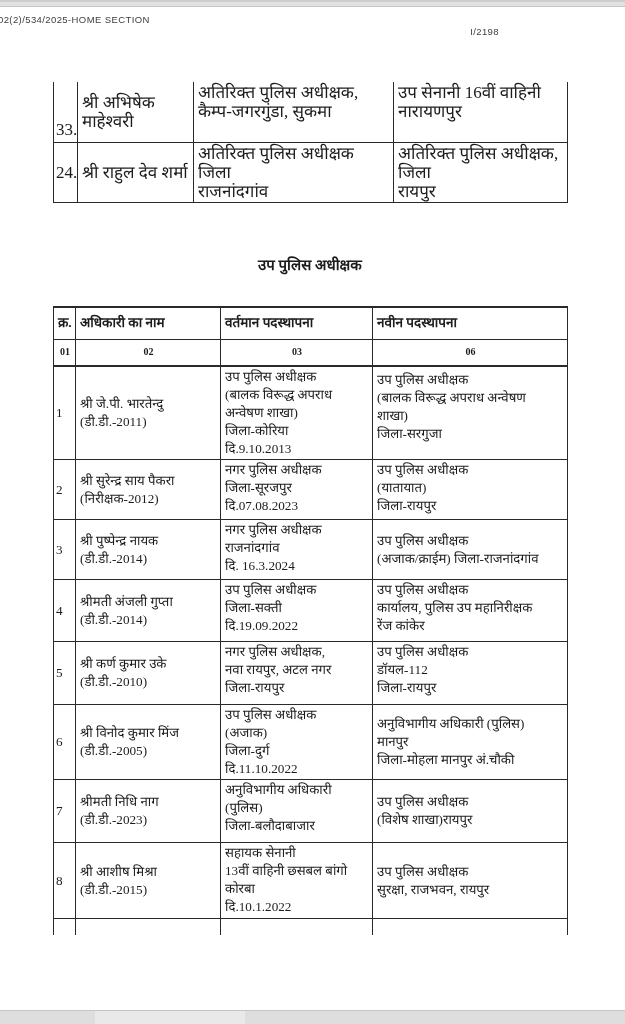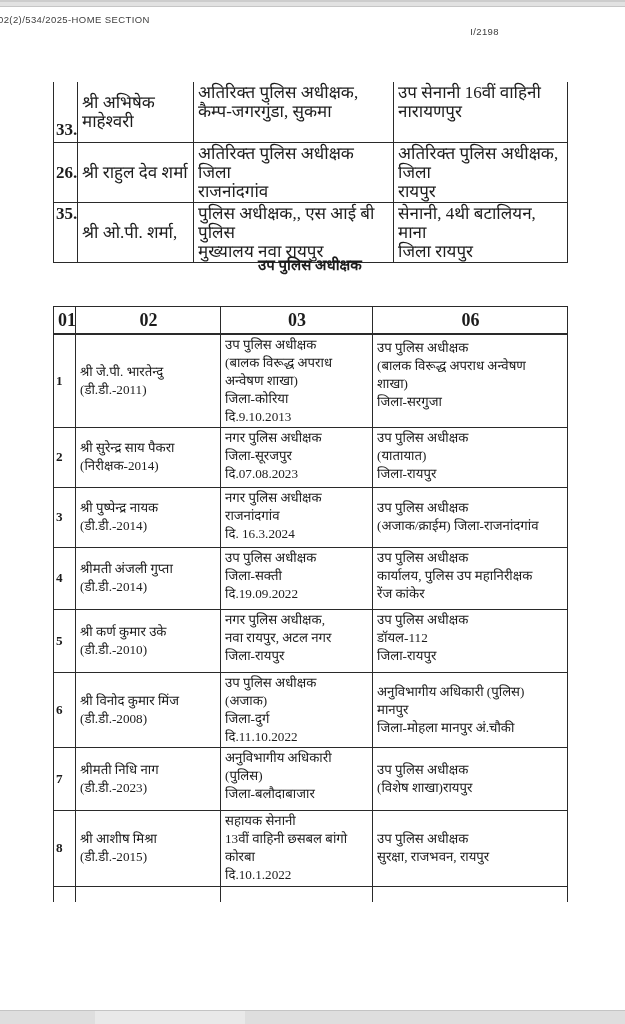--- a/index.html
+++ b/index.html
@@ -36,23 +36,23 @@
     vertical-align:top;
     white-space:pre-line;
     font-size:13.2px;line-height:18px;
     overflow:hidden;
   }
   .t1{position:absolute;left:53px;top:82px;width:514px;}
   .t1 td{font-size:17px;line-height:19px;}
   .t1 tr:first-child td{border-top:none;}
   .t2{position:absolute;left:53px;top:306px;width:514px;}
   .t2 tr.head td{border-top-width:2px;font-weight:bold;vertical-align:middle;font-size:13.5px;}
-  .t2 tr.nums td{border-bottom-width:2.5px;font-weight:bold;text-align:center;vertical-align:middle;font-size:18px;}
+  .t2 tr.nums td{border-bottom-width:2.5px;font-weight:bold;text-align:center;vertical-align:middle;font-size:10px;}
   .t2 tr.partial td{border-bottom:none;}
-  .sno{vertical-align:middle;padding-left:2px;padding-right:16px;font-weight:bold;}
+  .sno{vertical-align:middle;padding-left:2px;padding-right:16px;}
   .va-bottom{vertical-align:bottom;padding-bottom:3px;}
   .va-top{vertical-align:top;}
   .va-mid{vertical-align:middle;}
   .name{vertical-align:middle;}
   .heading{
     position:absolute;left:53px;top:254px;width:514px;
     text-align:center;font-weight:bold;font-size:15px;
   }
 </style>
 </head>
@@ -77,48 +77,46 @@
     <tbody>
         <tr style="height:60px">
       <td class="sno va-bottom">33.</td>
       <td class="name va-top">श्री अभिषेक माहेश्वरी</td>
       <td>अतिरिक्त पुलिस अधीक्षक,
 कैम्प-जगरगुंडा, सुकमा</td>
       <td>उप सेनानी 16वीं वाहिनी
 नारायणपुर</td>
     </tr>
     <tr style="height:51px">
-      <td class="sno">26.</td>
+      <td class="sno">24.</td>
       <td class="name">श्री राहुल देव शर्मा</td>
       <td>अतिरिक्त पुलिस अधीक्षक जिला
 राजनांदगांव</td>
       <td>अतिरिक्त पुलिस अधीक्षक, जिला
 रायपुर</td>
-    </tr>
-    <tr style="height:40px">
-      <td class="sno va-top">35.</td>
-      <td class="name va-top">श्री ओ.पी. शर्मा,</td>
-      <td>पुलिस अधीक्षक,, एस आई बी पुलिस
-मुख्यालय नवा रायपुर</td>
-      <td>सेनानी, 4थी बटालियन, माना
-जिला रायपुर</td>
     </tr>
   </tbody>
     </table>
 
   <div class="heading">उप पुलिस अधीक्षक</div>
 
   <table class="t2">
     <colgroup>
         <col style="width:22px">
         <col style="width:145px">
         <col style="width:152px">
         <col style="width:195px">
       </colgroup>
     <tbody>
+        <tr class="head" style="height:32px">
+      <td>क्र.</td>
+      <td>अधिकारी का नाम</td>
+      <td>वर्तमान पदस्थापना</td>
+      <td>नवीन पदस्थापना</td>
+    </tr>
     <tr class="nums" style="height:27px">
       <td>01</td>
       <td>02</td>
       <td>03</td>
       <td>06</td>
     </tr>
     <tr style="height:93px">
       <td class="sno">1</td>
       <td class="name">श्री जे.पी. भारतेन्दु
 (डी.डी.-2011)</td>
@@ -128,21 +126,21 @@
 जिला-कोरिया
 दि.9.10.2013</td>
       <td style="padding-top:4px">उप पुलिस अधीक्षक
 (बालक विरूद्ध अपराध अन्वेषण
 शाखा)
 जिला-सरगुजा</td>
     </tr>
     <tr style="height:60px">
       <td class="sno">2</td>
       <td class="name">श्री सुरेन्द्र साय पैकरा
-(निरीक्षक-2014)</td>
+(निरीक्षक-2012)</td>
       <td>नगर पुलिस अधीक्षक
 जिला-सूरजपुर
 दि.07.08.2023</td>
       <td>उप पुलिस अधीक्षक
 (यातायात)
 जिला-रायपुर</td>
     </tr>
     <tr style="height:60px">
       <td class="sno">3</td>
       <td class="name">श्री पुष्पेन्द्र नायक
@@ -171,21 +169,21 @@
       <td>नगर पुलिस अधीक्षक,
 नवा रायपुर, अटल नगर
 जिला-रायपुर</td>
       <td>उप पुलिस अधीक्षक
 डॉयल-112
 जिला-रायपुर</td>
     </tr>
     <tr style="height:75px">
       <td class="sno">6</td>
       <td class="name">श्री विनोद कुमार मिंज
-(डी.डी.-2008)</td>
+(डी.डी.-2005)</td>
       <td>उप पुलिस अधीक्षक
 (अजाक)
 जिला-दुर्ग
 दि.11.10.2022</td>
       <td class="va-mid">अनुविभागीय अधिकारी (पुलिस)
 मानपुर
 जिला-मोहला मानपुर अं.चौकी</td>
     </tr>
     <tr style="height:63px">
       <td class="sno">7</td>

